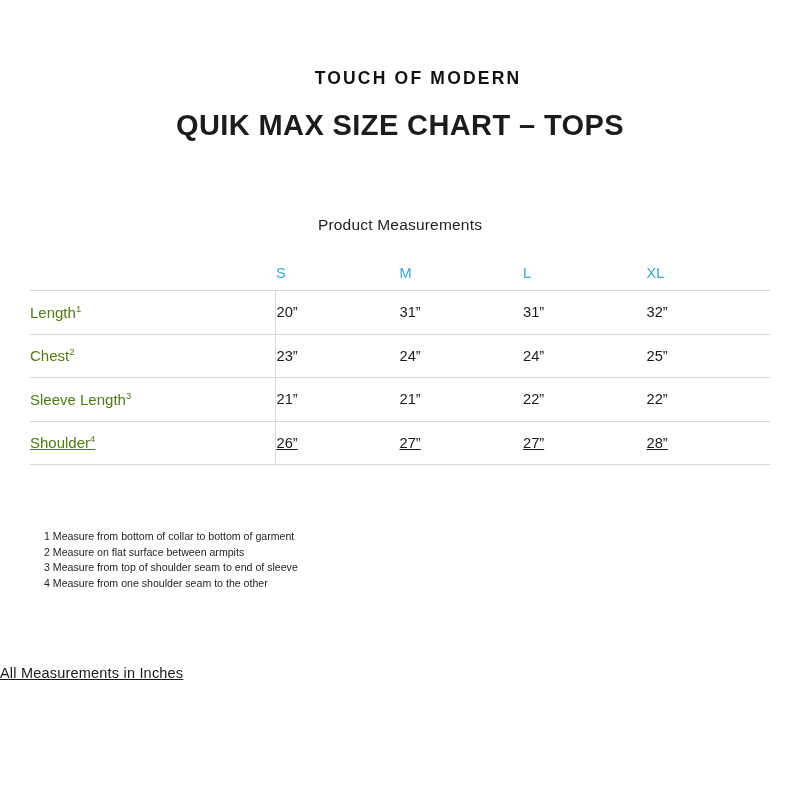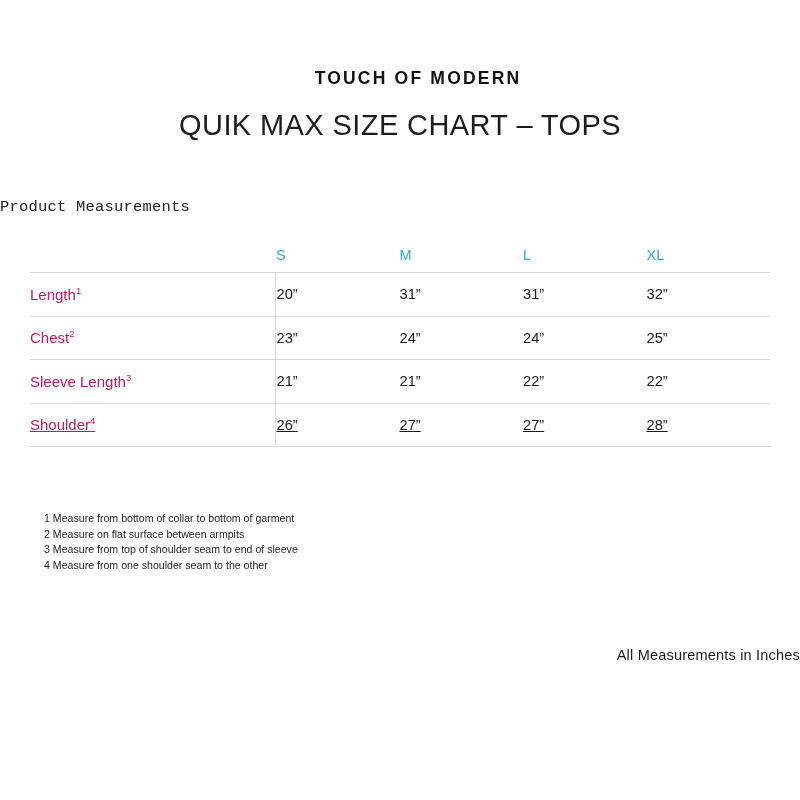--- a/index.html
+++ b/index.html
@@ -30,33 +30,32 @@
     letter-spacing: 2.2px;
     color: #111111;
     padding-left: 36px;
   }
 
   
   .chart-title {
     text-align: center;
     margin-top: 20px;
     font-size: 29px;
-    font-weight: normal;
+    font-weight: bold;
     letter-spacing: 0.4px;
     color: #1c1c1c;
   }
 
   
   .measurements-caption {
-    text-align: left;
-    margin-top: 56px;
+    text-align: center;
+    margin-top: 74px;
     font-size: 15.5px;
     color: #222222;
     letter-spacing: 0.2px;
-    font-family: Liberation Mono, monospace;
   }
 
   
   .table-wrap {
     margin: 22px auto 0 auto;
     width: 740px;
   }
   table.size-table {
     width: 100%;
     border-collapse: collapse;
@@ -89,21 +88,21 @@
     color: #1a1a1a;
     border-top: 1px solid #d8d8d8;
   }
   tbody tr:last-child td {
     border-bottom: 1px solid #d8d8d8;
     text-decoration: underline;
   }
   td.rowlabel {
     padding-left: 2px;
     font-size: 15px;
-    color: #be185d;
+    color: #4d7c0f;
     border-right: 1px solid #d8d8d8;
   }
   td.value {
     padding-left: 4px;
   }
   sup.note-ref {
     font-size: 9.5px;
     vertical-align: super;
     line-height: 0;
   }
@@ -114,25 +113,26 @@
     font-size: 10.6px;
     line-height: 1.47;
     color: #1f1f1f;
   }
   .footnotes div {
     white-space: nowrap;
   }
 
   
   .footer-note {
-    text-align: right;
+    text-align: left;
     margin-top: 74px;
     font-size: 14.5px;
     color: #1a1a1a;
     letter-spacing: 0.2px;
+    text-decoration: underline;
   }
 </style>
 </head>
 <body>
 
 <div class="page">
 
   <div class="brand">TOUCH OF MODERN</div>
 
   <div class="chart-title">QUIK MAX SIZE CHART – TOPS</div>

